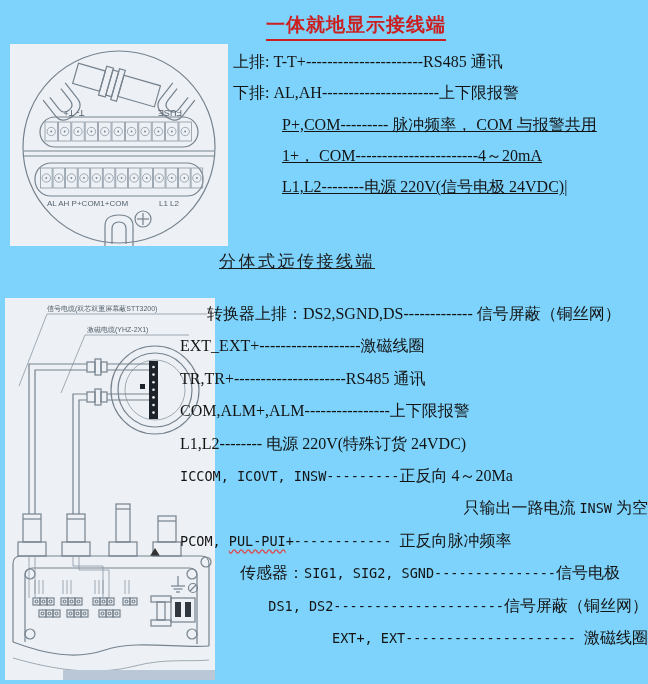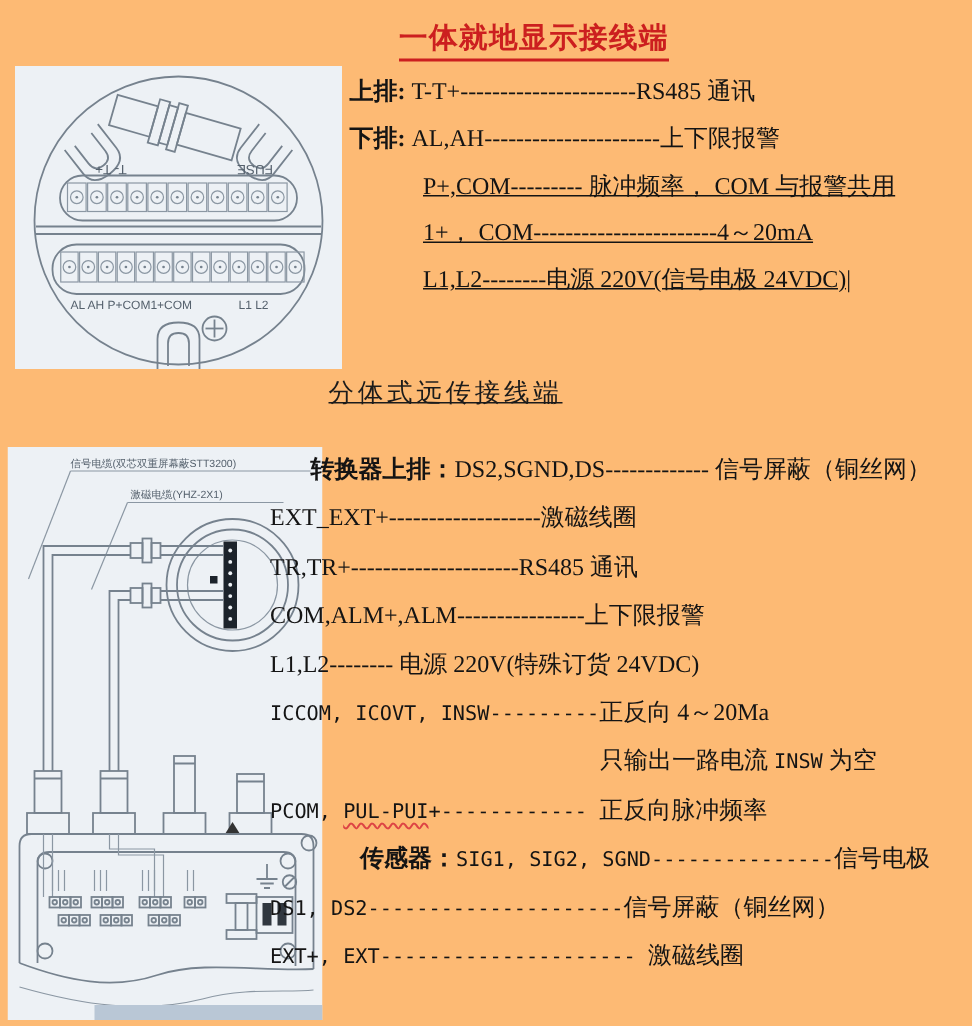--- a/index.html
+++ b/index.html
@@ -1,37 +1,37 @@
 <!DOCTYPE html>
 <html><head>
 <meta charset="utf-8">
 <style>
   html,body{margin:0;padding:0;background:#fff;}
-  .page{position:relative;width:648px;height:684px;background:#fdba74;overflow:hidden;
+  .page{position:relative;width:648px;height:684px;background:#7dd3fc;overflow:hidden;
         font-family:"Liberation Serif","DejaVu Serif",serif;color:#141414;}
   .title{position:absolute;left:266px;top:12px;font-size:19px;font-weight:bold;
          color:#cc1f1f;letter-spacing:1px;border-bottom:2px solid #cc1f1f;padding-bottom:1px;
          white-space:nowrap;}
   .subtitle{position:absolute;left:219px;top:250px;font-size:17px;letter-spacing:2.5px;
          color:#1b1b1b;white-space:nowrap;text-decoration:underline;}
   .sec{position:absolute;white-space:nowrap;}
   .sec-top{left:233px;top:46px;width:415px;}
   .sec-top .row{line-height:31.3px;font-size:16px;}
   .sec-split{left:180px;top:298px;width:468px;}
   .sec-split .row{line-height:32.4px;font-size:16px;}
   .row{white-space:nowrap;}
   .ind-a{margin-left:0;}
   .ind-b{margin-left:57px;}
   .ind-c{margin-left:49px;text-decoration:underline;}
   .ind-label{margin-left:27px;}
   .ind-term{}
-  .ind-note{margin-left:220px;}
+  .ind-note{margin-left:220px;text-align:right;}
   .ind-sensor{margin-left:60px;}
-  .ind-edge{margin-left:0;}
-  .sg-b{font-weight:bold;}
+  .ind-edge{margin-left:0;text-align:right;}
+  .sg-b{font-weight:normal;}
   .sg-m,.sg-mw{font-family:"DejaVu Sans Mono","Liberation Mono",monospace;font-size:13.5px;}
   .sg-mw{text-decoration-line:underline;text-decoration-style:wavy;
          text-decoration-color:#dd4444;text-underline-offset:3px;}
   .sg-u{text-decoration:underline;text-underline-offset:2px;}
   .diagram{position:absolute;}
   .diag-top{left:10px;top:44px;}
   .diag-split{left:5px;top:298px;}
   svg .ln{stroke:#76828e;fill:none;stroke-width:1.2;}
   svg .thin{stroke:#8b97a3;fill:none;stroke-width:0.8;}
   svg .lbl{fill:#55616d;font-family:"Liberation Sans","DejaVu Sans",sans-serif;}

